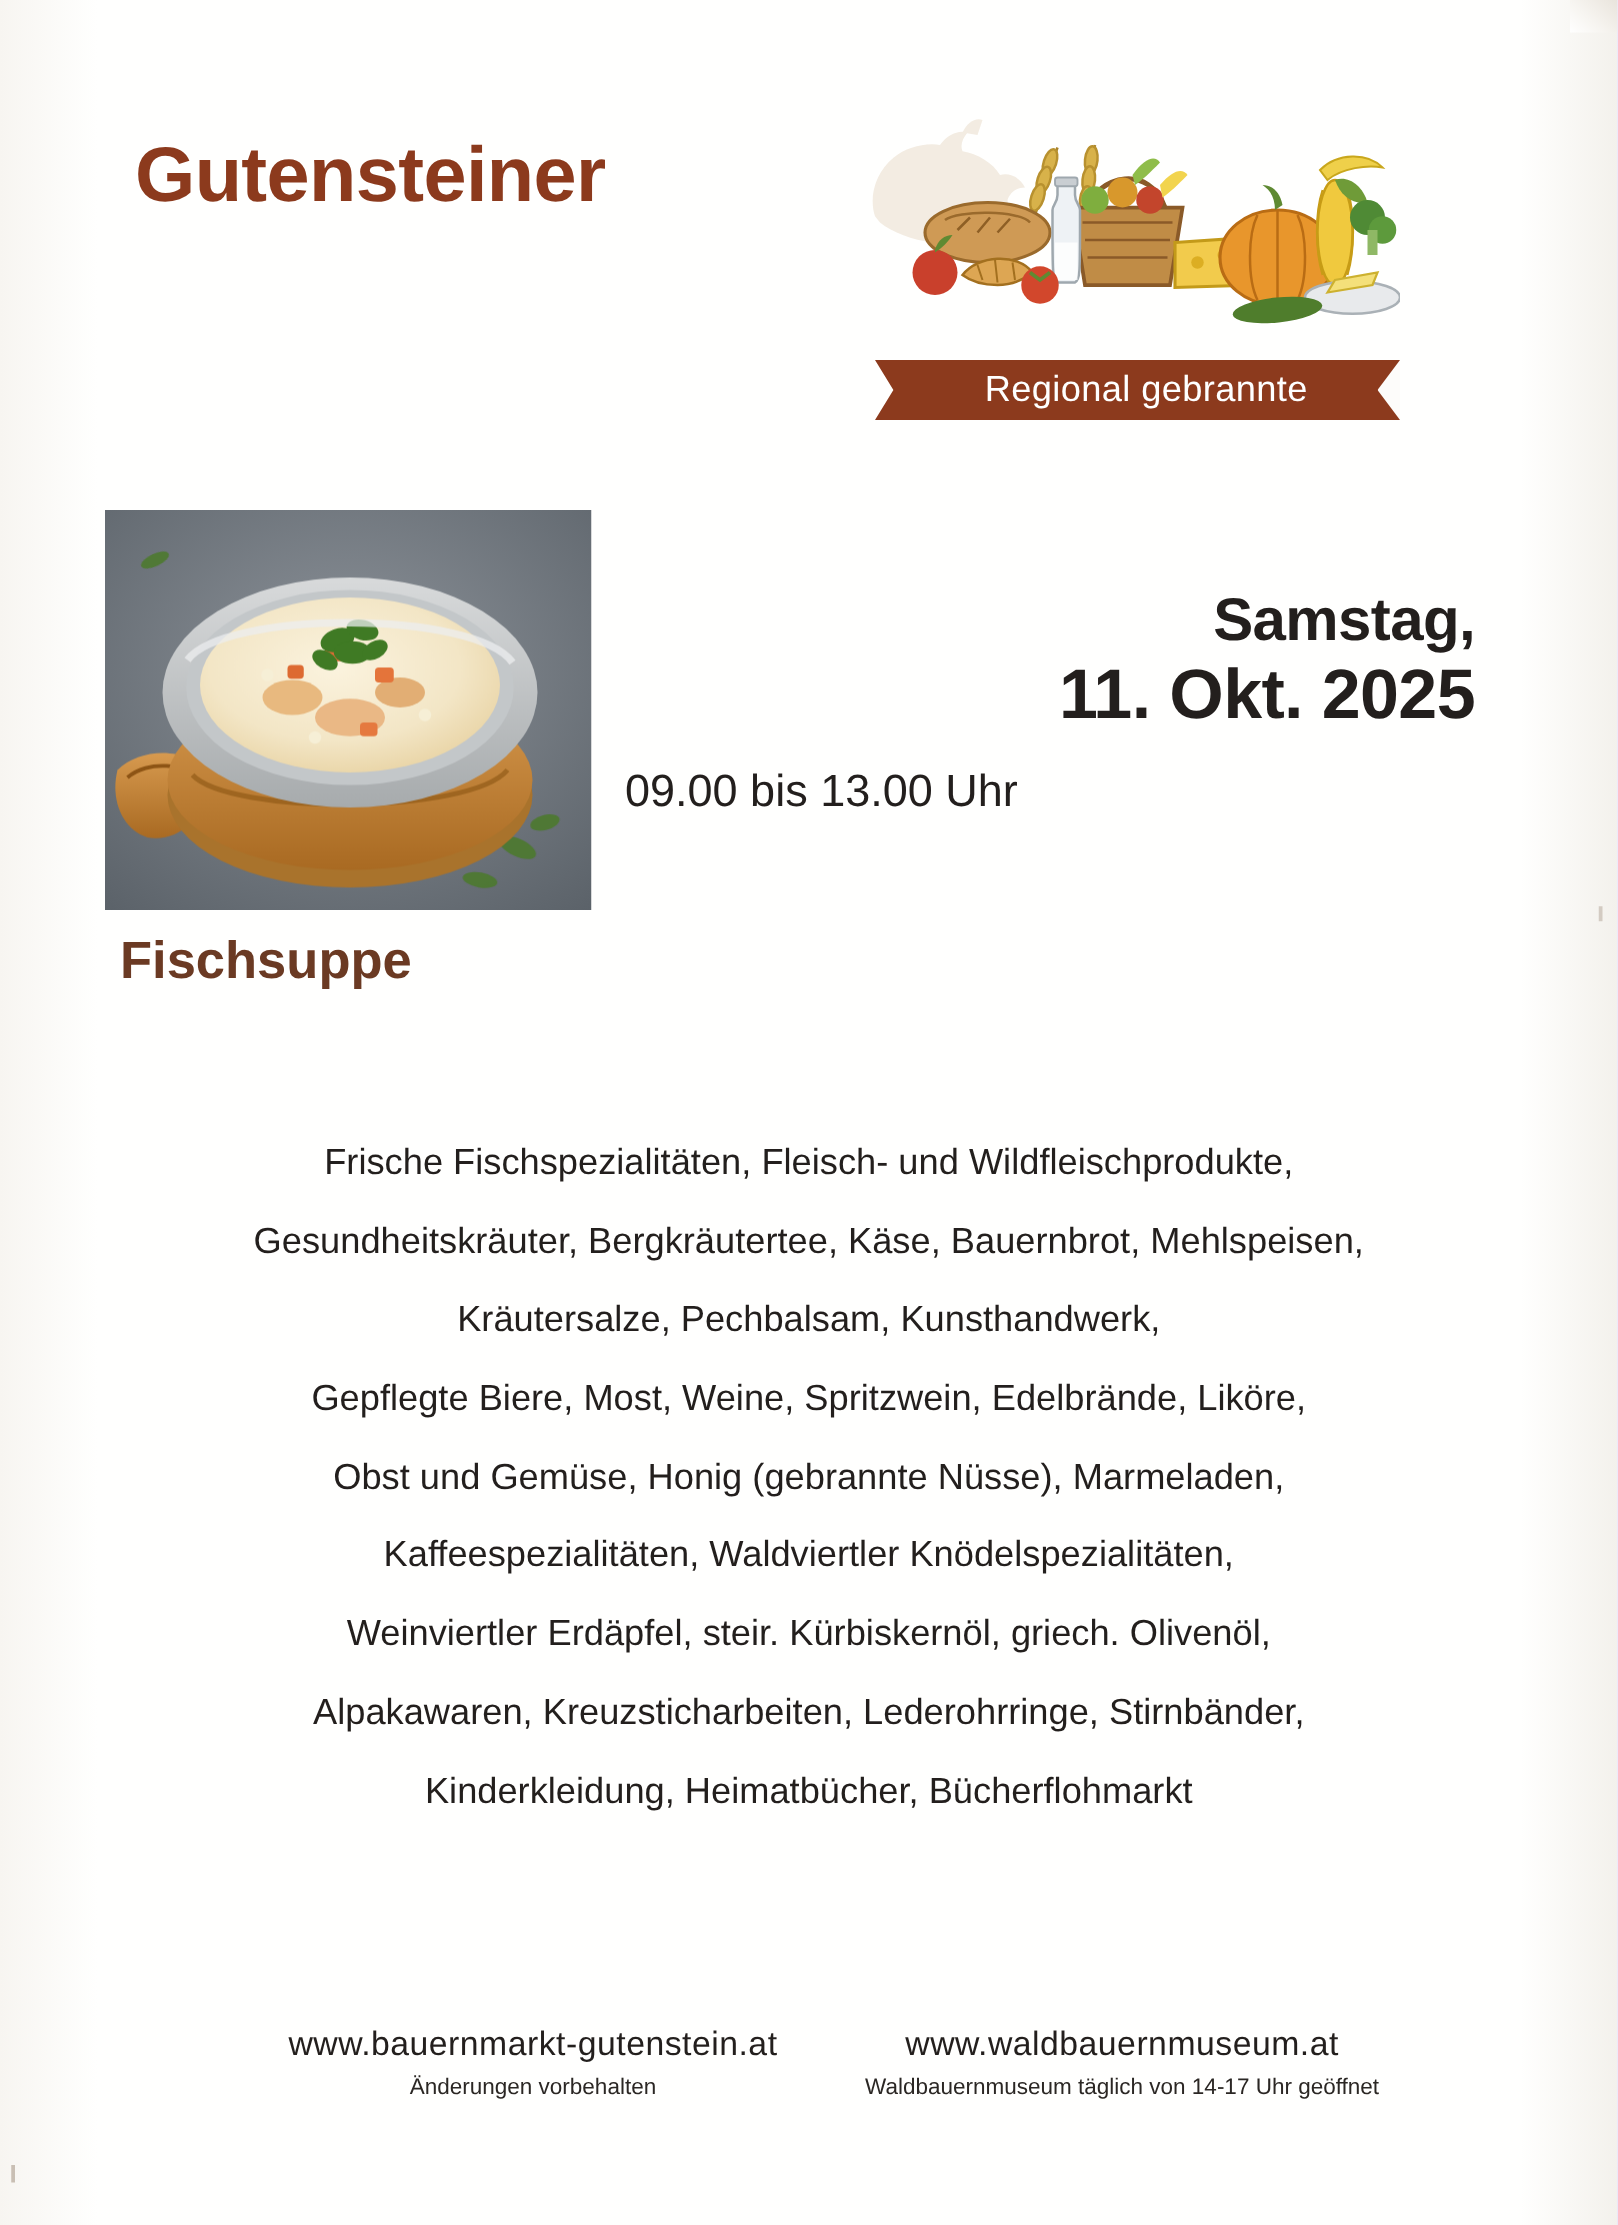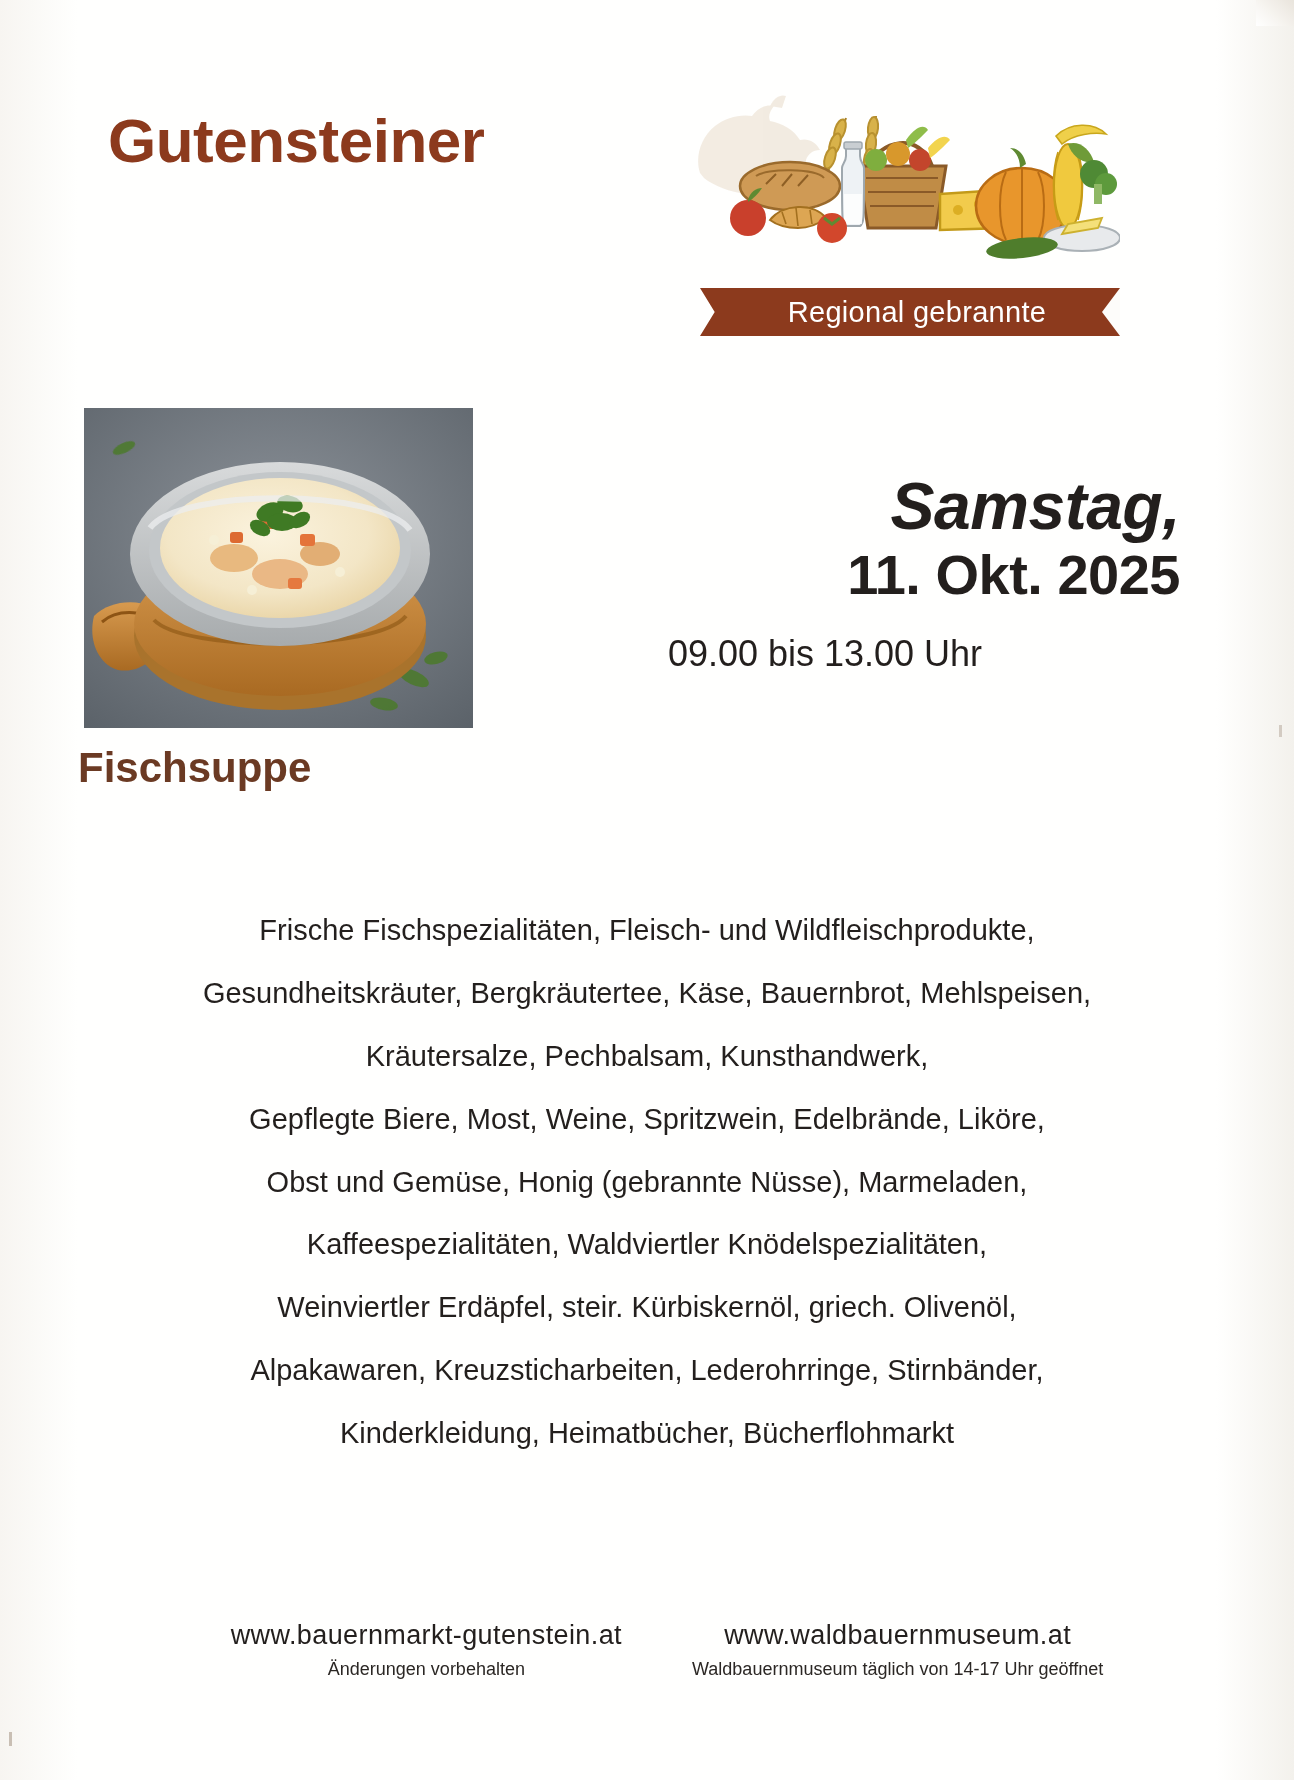--- a/index.html
+++ b/index.html
@@ -96,58 +96,57 @@
     position: absolute;
     left: 84px;
     top: 408px;
     width: 389px;
     height: 320px;
     overflow: hidden;
     background: #6d7277;
   }
   .caption {
     position: absolute;
-    left: 78px;
+    left: 96px;
     top: 744px;
     width: 420px;
     font-weight: bold;
     font-size: 42px;
     line-height: 1.16;
     color: #6b3a23;
   }
 
   
   .date-block {
     position: absolute;
     left: 500px;
     top: 470px;
     width: 680px;
     text-align: right;
     padding-right: 60px;
   }
   .date-line1 {
     font-weight: bold;
-    font-size: 66px;
+    font-size: 48px;
     line-height: 1.12;
     color: #231f1d;
     letter-spacing: -0.5px;
-    font-style: italic;
   }
   .date-line2 {
     font-weight: bold;
     font-size: 56px;
     line-height: 1.12;
     color: #231f1d;
     letter-spacing: -0.5px;
   }
   .time-line {
     margin-top: 26px;
     font-size: 36px;
     color: #231f1d;
-    text-align: center;
+    text-align: left;
     padding-right: 30px;
   }
 
   
   .list {
     position: absolute;
     left: 40px;
     top: 915px;
     width: 1214px;
     text-align: center;

